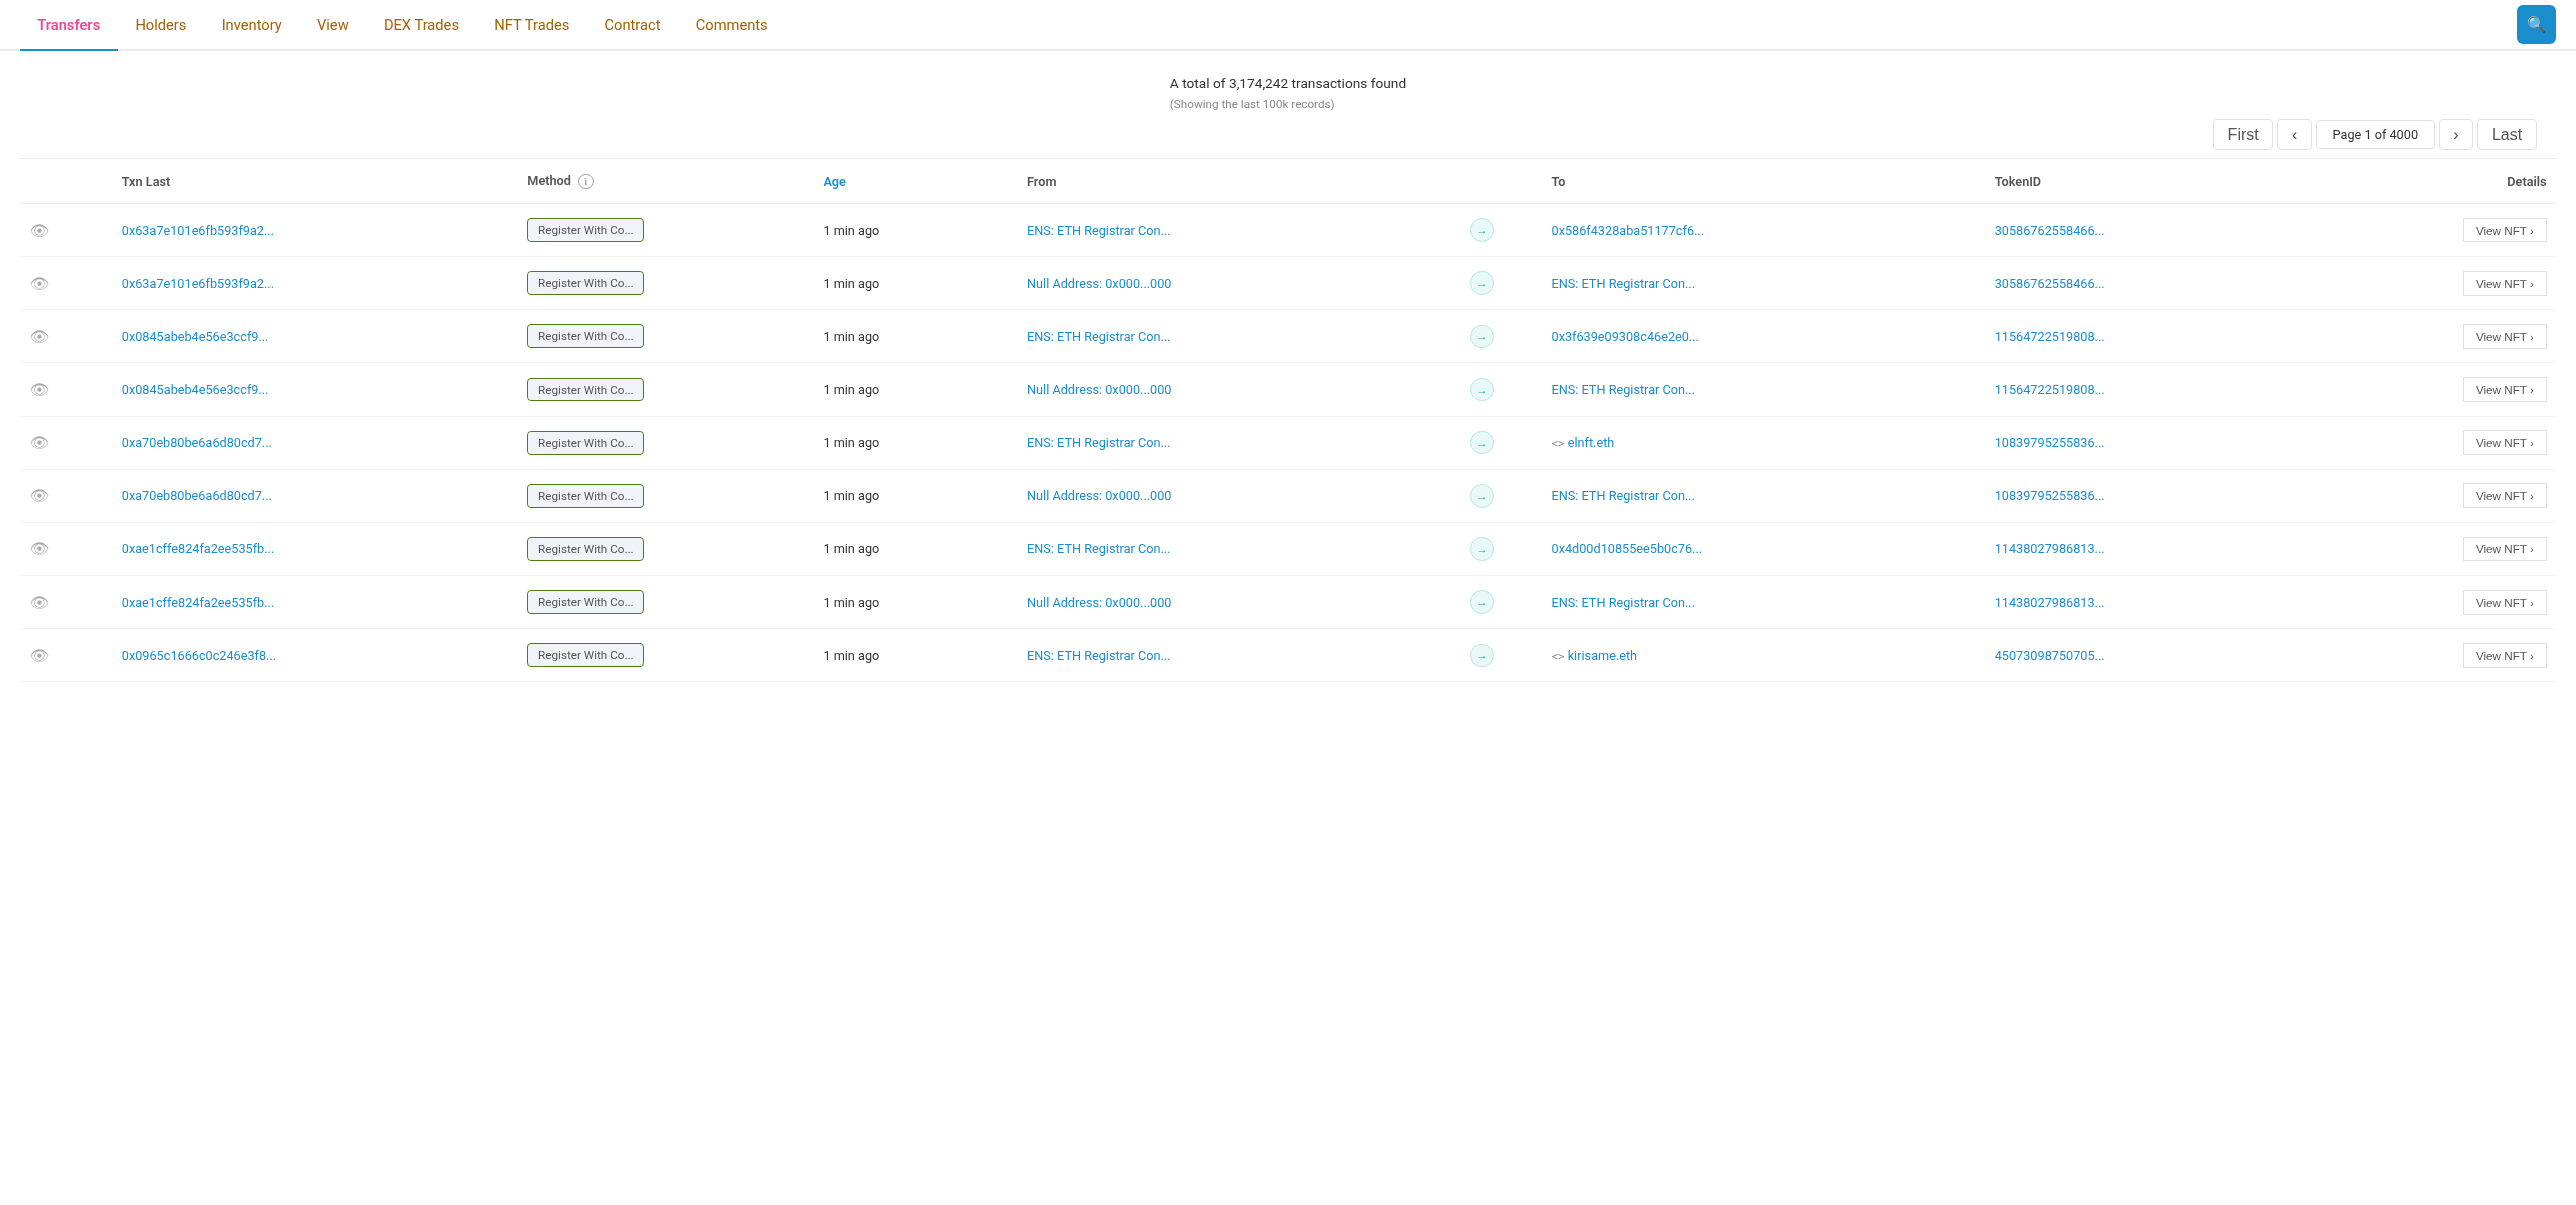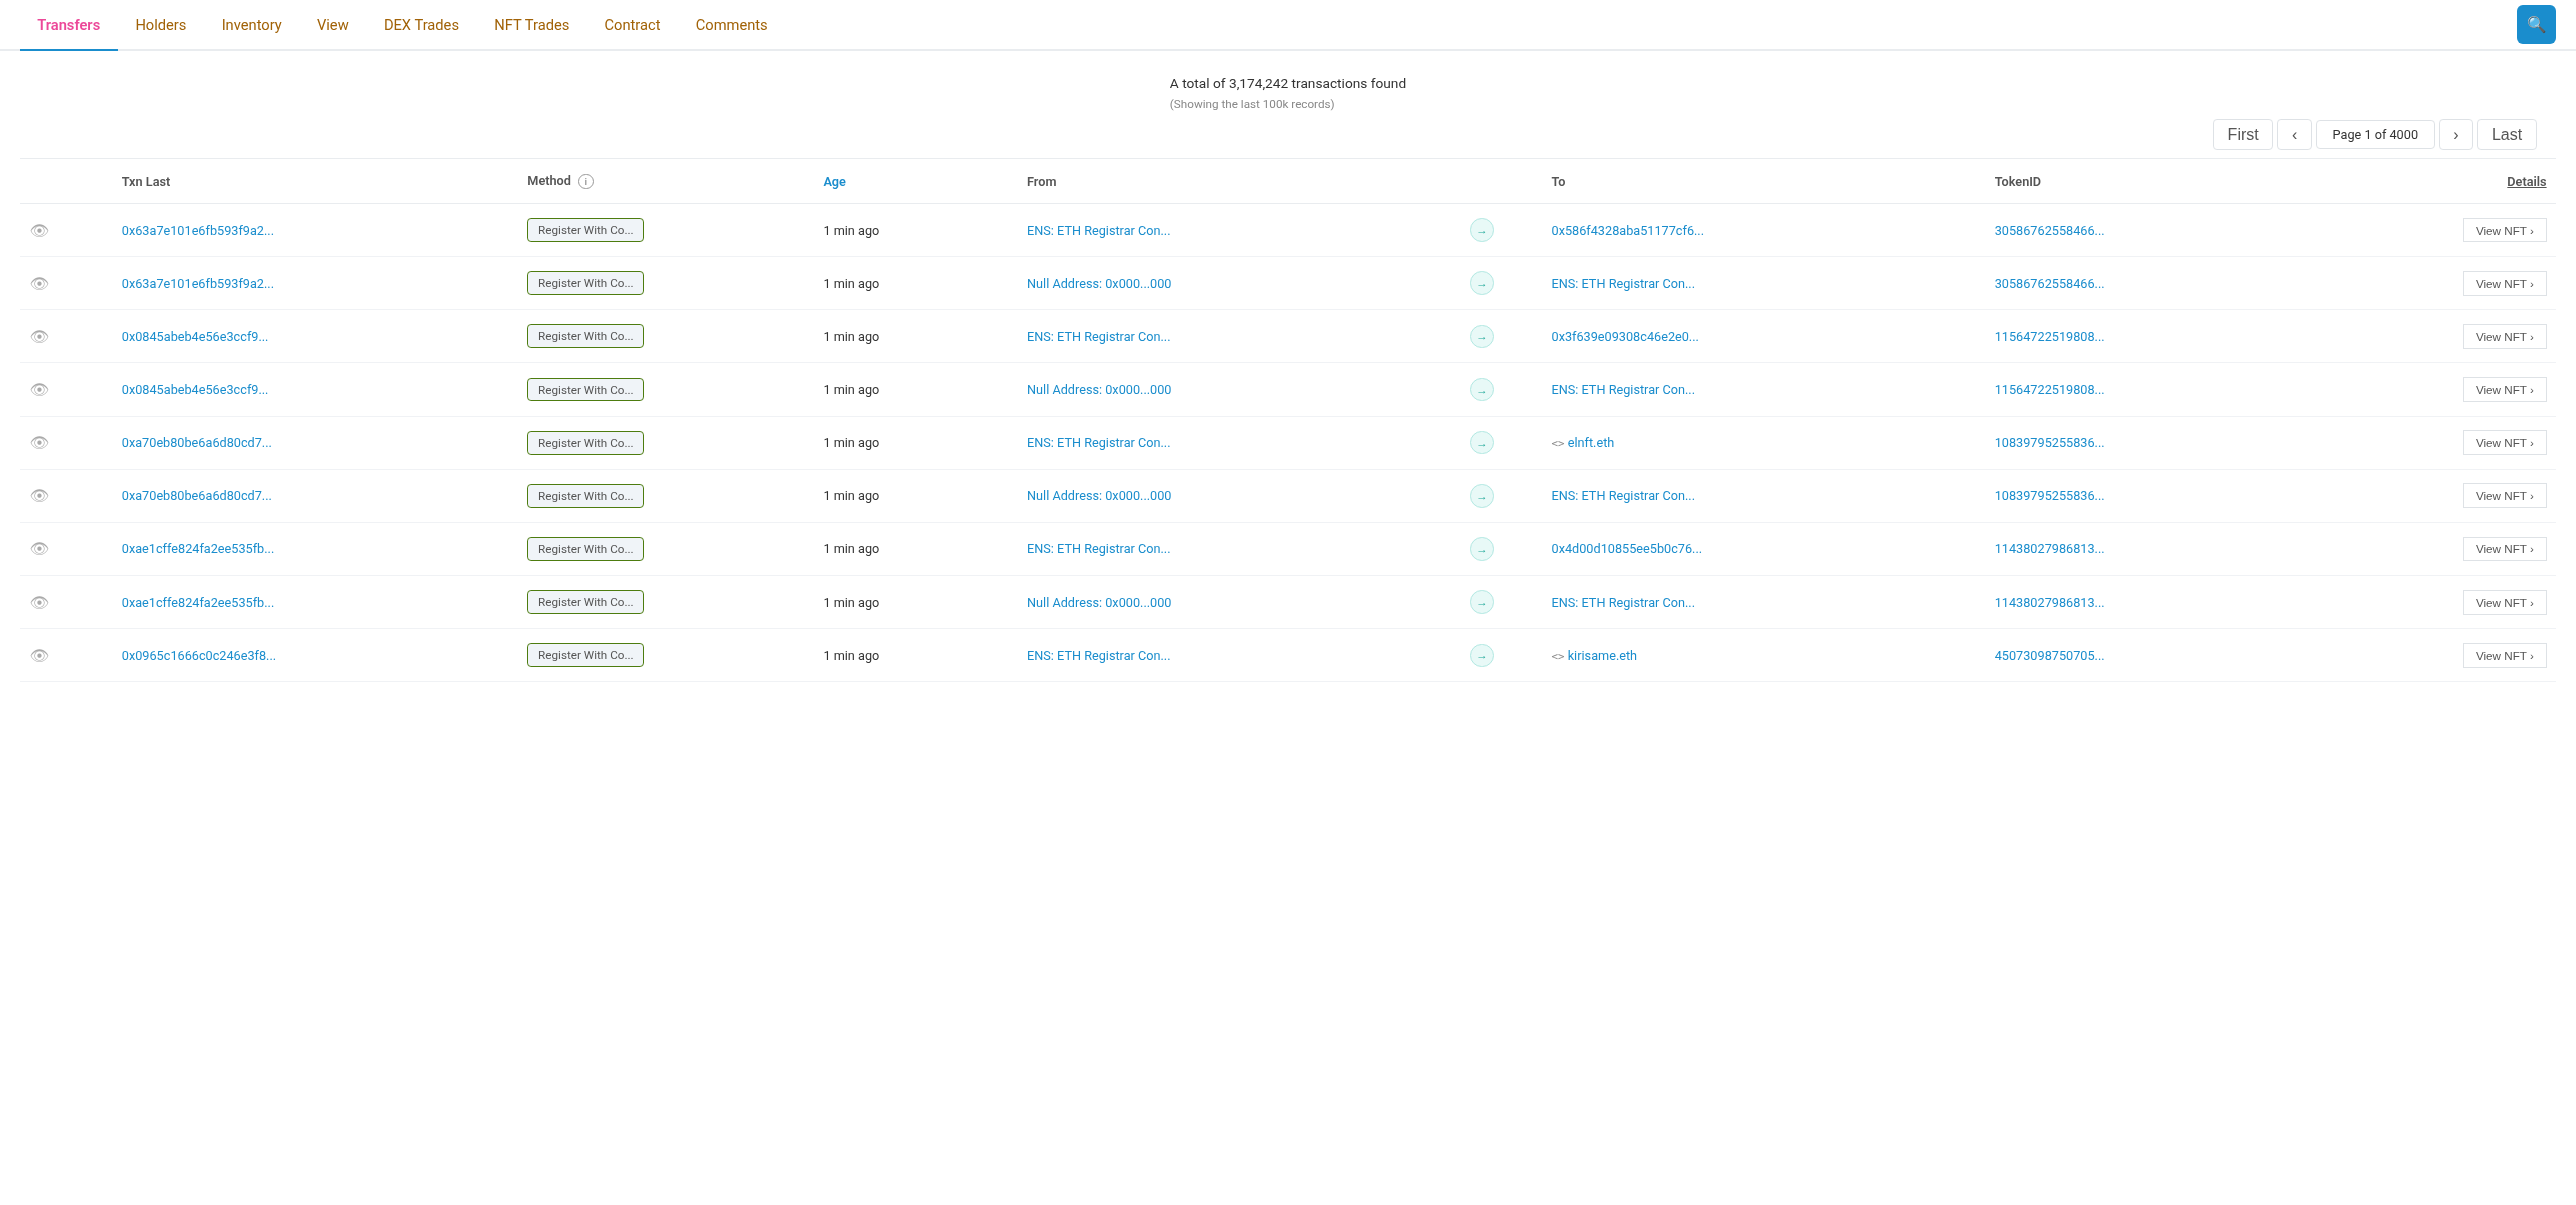--- a/index.html
+++ b/index.html
@@ -43,21 +43,21 @@
     .info-icon { display: inline-flex; align-items: center; justify-content: center; width: 15.7px; height: 15.7px; border-radius: 50%; border: 1px solid #999; color: #999; font-size: 9.8px; cursor: pointer; margin-left: 3.9px; }
 
     .col-eye { width: 49px; }
     .col-txn { width: 215px; }
     .col-method { width: 157px; }
     .col-age { width: 108px; }
     .col-from { width: 235px; }
     .col-arrow { width: 39px; }
     .col-to { width: 235px; }
     .col-tokenid { width: 186px; }
-    .col-details { width: 117px; text-align: right; text-decoration: underline; }
+    .col-details { width: 117px; text-align: right; }
   </style>
 </head>
 <body>
 
 <div class="tabs">
   <div class="tab active">Transfers</div>
   <div class="tab">Holders</div>
   <div class="tab">Inventory</div>
   <div class="tab">View</div>
   <div class="tab">DEX Trades</div>

